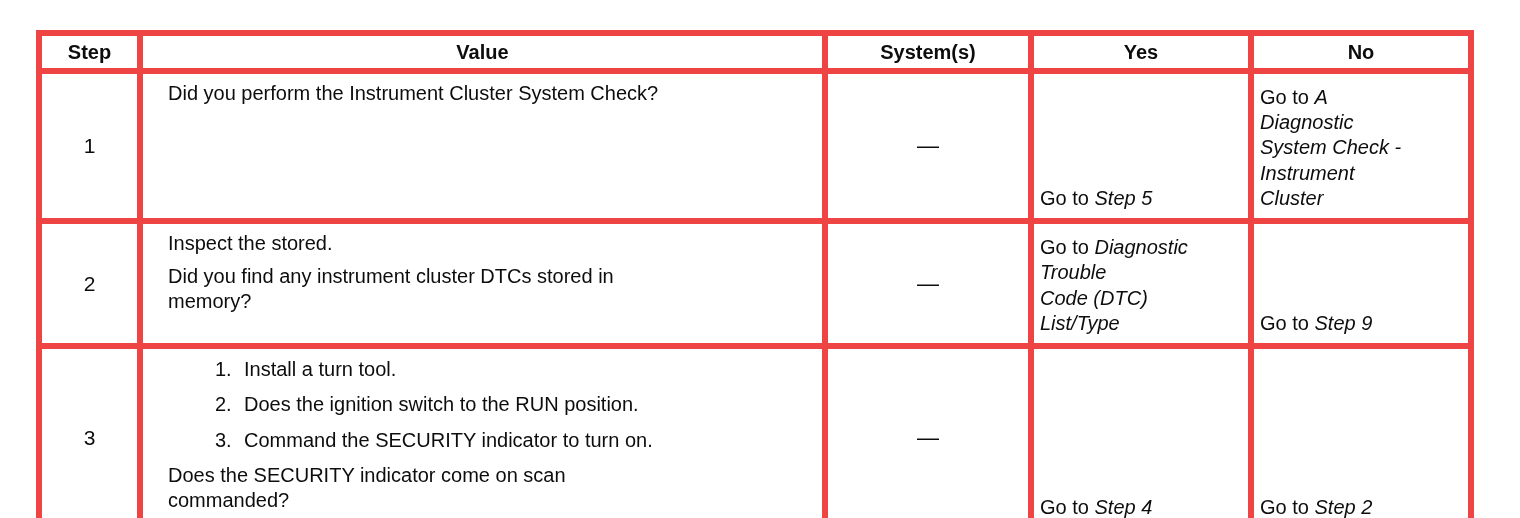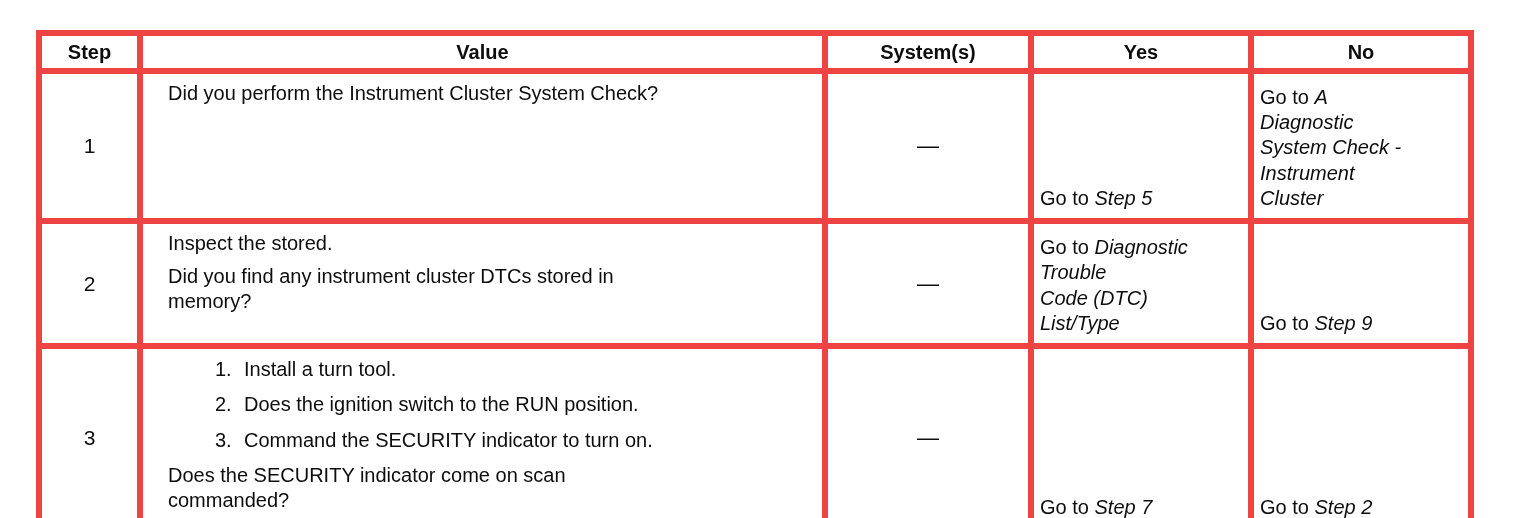--- a/index.html
+++ b/index.html
@@ -142,21 +142,21 @@
           <td class="step-cell">3</td>
           <td class="action-cell">
             <div class="list-item"><span class="list-num">1.</span><span>Install a turn tool.</span></div>
             <div class="list-item"><span class="list-num">2.</span><span>Does the ignition switch to the RUN position.</span></div>
             <div class="list-item"><span class="list-num">3.</span><span>Command the SECURITY indicator to turn on.</span></div>
             <div class="para">Does the SECURITY indicator come on scan
 commanded?</div>
           </td>
           <td class="value-cell">—</td>
           <td class="yes-cell">
-            <div class="goto"><span>Go to </span><span class="italic">Step 7</span></div>
+            <div class="goto"><span>Go to </span><span class="italic">Step 4</span></div>
           </td>
           <td class="no-cell">
             <div class="goto"><span>Go to </span><span class="italic">Step 2</span></div>
           </td>
         </tr>
       </tbody>
   </table>
 </div>
 
 </body></html>

